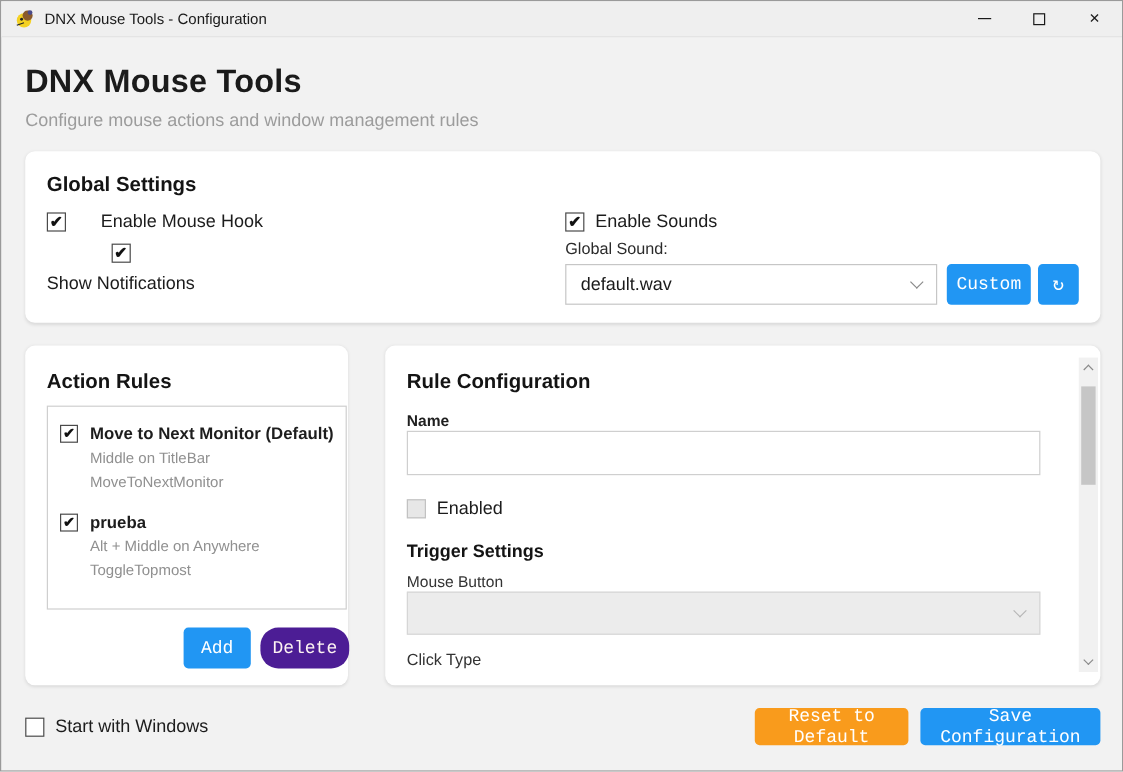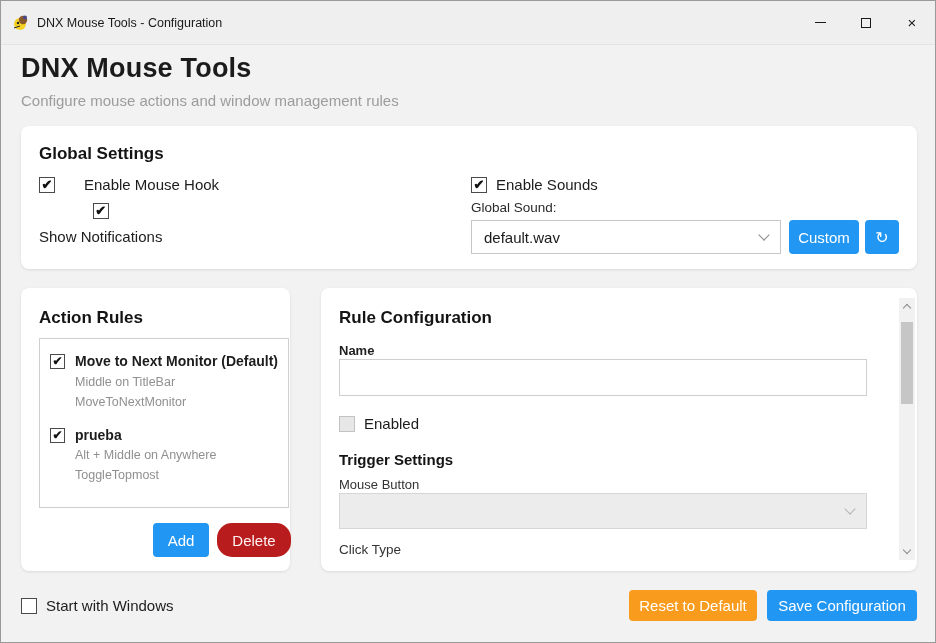--- a/index.html
+++ b/index.html
@@ -3,21 +3,21 @@
 <meta charset="utf-8">
 <style>
   * { margin:0; padding:0; box-sizing:border-box; }
   html,body { background:#cfcfcf; font-family:"Liberation Sans", sans-serif; }
   .window {
     position:relative; width:936px; height:643px; background:#f2f2f2;
     border:1px solid #9a9a9a; overflow:hidden;
   }
   
   .titlebar {
-    position:absolute; left:0; top:0; width:100%; height:44px;
+    position:absolute; left:0; top:0; width:100%; height:30px;
     background:#efefef; display:flex; align-items:center;
     border-bottom:1px solid #e4e4e4;
   }
   .app-icon { width:17px; height:17px; margin-left:11px; flex:0 0 auto; }
   .titlebar-title { margin-left:8px; font-size:12.5px; color:#1a1a1a; }
   .titlebar-controls { margin-left:auto; display:flex; height:100%; }
   .tb-btn { width:46px; height:100%; display:flex; align-items:center; justify-content:center; color:#1a1a1a; font-size:14px; cursor:default; }
   .glyph-min { width:11px; height:0; border-top:1.2px solid #1a1a1a; display:block; }
   .glyph-max { width:10px; height:10px; border:1.2px solid #1a1a1a; display:block; }
   .glyph-close { font-size:15px; line-height:1; }
@@ -48,24 +48,24 @@
   .gs-sound-label { position:absolute; left:450px; top:74px; font-size:13.5px; color:#2a2a2a; }
   .select {
     position:absolute; height:34px; background:#fff; border:1px solid #c6c6c6;
     display:flex; align-items:center; padding:0 12px; font-size:15px; color:#1a1a1a;
   }
   .gs-select { left:450px; top:94px; width:310px; }
   .select .chev { margin-left:auto; }
   .chev { width:8px; height:8px; border-right:1.4px solid #8a8a8a; border-bottom:1.4px solid #8a8a8a; transform:rotate(45deg); margin-top:-4px; }
   .chev.up { transform:rotate(-135deg); margin-top:4px; }
   .chev.light { border-color:#b5b5b5; }
-  .btn { border:none; border-radius:4px; color:#fff; font-size:15px; font-family:Liberation Sans, sans-serif; display:flex; align-items:center; justify-content:center; cursor:pointer; }
+  .btn { border:none; border-radius:4px; color:#fff; font-size:15px; font-family:Liberation Mono, monospace; display:flex; align-items:center; justify-content:center; cursor:pointer; }
   .btn-blue { background:#2196f3; }
   .btn-orange { background:#f99b1c; }
-  .btn-pink { background:#b91c1c; color:#fdf3f2;border-radius:15px; }
+  .btn-pink { background:#4c1d95; color:#fdf3f2;border-radius:15px; }
   .gs-custom { position:absolute; left:768px; top:94px; width:70px; height:34px; }
   .gs-refresh { position:absolute; left:844px; top:94px; width:34px; height:34px; font-size:16px; }
   
   .ar-heading { position:absolute; left:18px; top:20px; }
   .ar-listbox { position:absolute; left:18px; top:50px; width:250px; height:170px; border:1px solid #cfcfcf; background:#fff; overflow:hidden; padding:14px 10px; }
   .rule-item { display:flex; gap:10px; margin-bottom:16px; }
   .rule-item .checkbox { width:15px; height:15px; margin-top:1px; font-size:12px; }
   .rule-name { font-size:14px; font-weight:700; color:#1d1d1d; line-height:1.25; }
   .rule-sub { font-size:12.5px; color:#909090; line-height:1.45; margin-top:2px; }
   .ar-add { position:absolute; left:132px; top:235px; width:56px; height:34px; }

